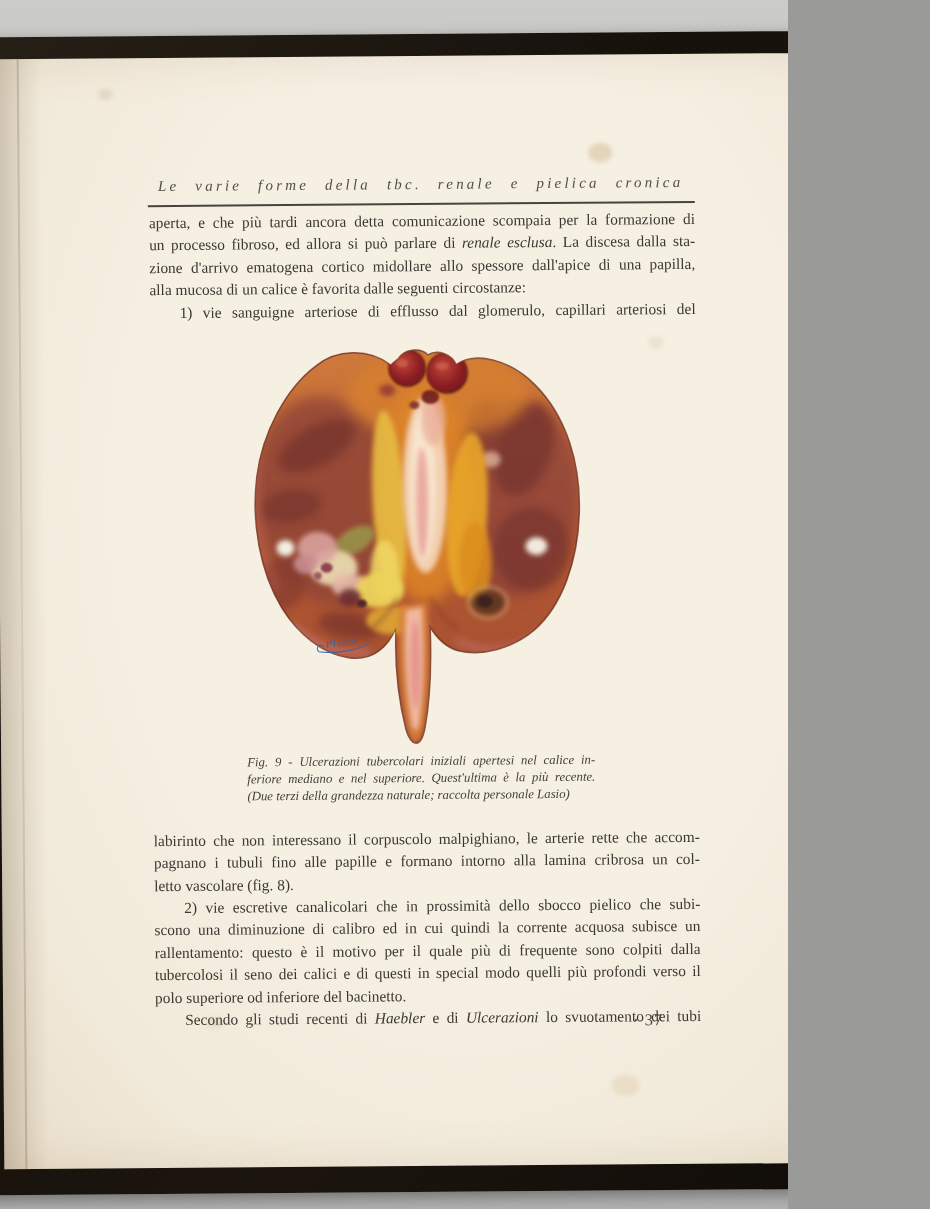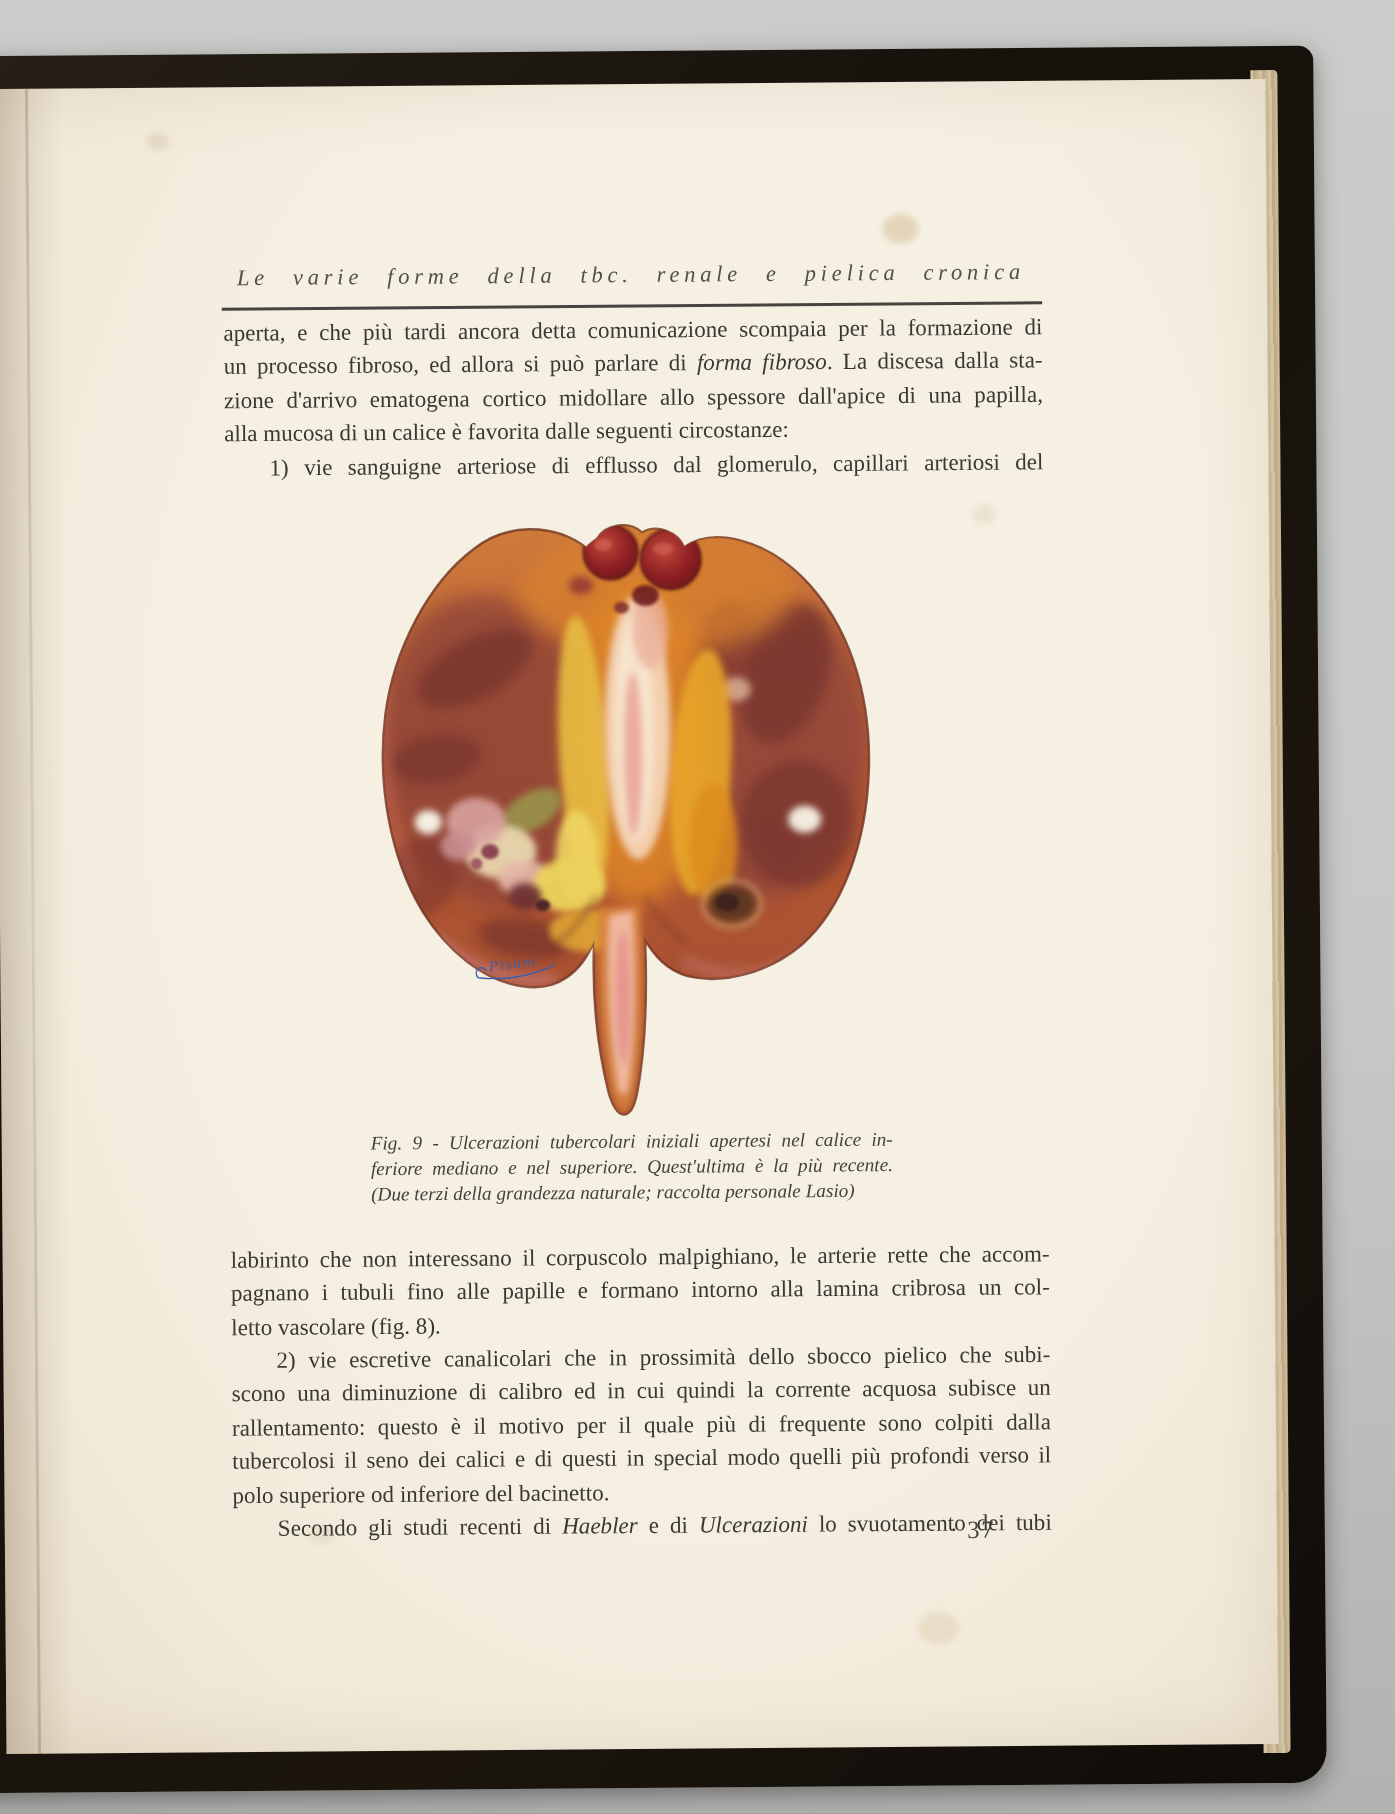--- a/index.html
+++ b/index.html
@@ -1,16 +1,16 @@
 <!DOCTYPE html>
 <html><head>
 <meta charset="utf-8">
 <style>
   html,body{margin:0;padding:0;background:#9a9a98;}
-  .scan{position:relative;width:930px;height:1209px;overflow:hidden;
+  .scan{position:relative;width:788px;height:1209px;overflow:hidden;
         background:linear-gradient(180deg,#cbcbc9 0%,#c8c8c6 55%,#b2b2b0 100%);
         font-family:"Liberation Serif","DejaVu Serif",serif;}
   .book{position:absolute;left:-28px;top:34px;width:908px;height:1158px;
         background:linear-gradient(135deg,#262017 0%,#16110b 35%,#1b150e 70%,#100c08 100%);
         border-radius:6px 10px 22px 8px;
         transform:rotate(-0.45deg);transform-origin:50% 50%;
         box-shadow:0 5px 16px rgba(0,0,0,.38);}
   .edge{position:absolute;top:16px;right:24px;width:18px;height:1122px;
         background:repeating-linear-gradient(90deg,#d4c3a4 0 2px,#bfab88 2px 4px,#cab795 4px 6px);
         border-radius:0 3px 3px 0;}
@@ -55,21 +55,21 @@
       <div class="fox fx2"></div>
       <div class="fox fx3"></div>
       <div class="fox fx4"></div>
       <div class="fox fx5"></div>
 
       <div class="runhead">Le varie forme della tbc. renale e pielica cronica</div>
       <div class="rule"></div>
 
       <div class="para p1">
         <div class="jl">aperta, e che più tardi ancora detta comunicazione scompaia per la formazione di</div>
-        <div class="jl"><span>un processo fibroso, ed allora si può parlare di </span><span class="it">forma fibroso</span><span>. La discesa dalla sta-</span></div>
+        <div class="jl"><span>un processo fibroso, ed allora si può parlare di </span><span class="it">renale esclusa</span><span>. La discesa dalla sta-</span></div>
         <div class="jl">zione d'arrivo ematogena cortico midollare allo spessore dall'apice di una papilla,</div>
         <div class="ll">alla mucosa di un calice è favorita dalle seguenti circostanze:</div>
         <div class="jl ind">1) vie sanguigne arteriose di efflusso dal glomerulo, capillari arteriosi del</div>
       </div>
 
       <svg class="fig" viewBox="0 0 380 420">
         <defs>
           <linearGradient id="gBase" x1="0" y1="0" x2="0" y2="1">
             <stop offset="0" stop-color="#cf7a3c"></stop>
               <stop offset="0.45" stop-color="#b85a33"></stop>

